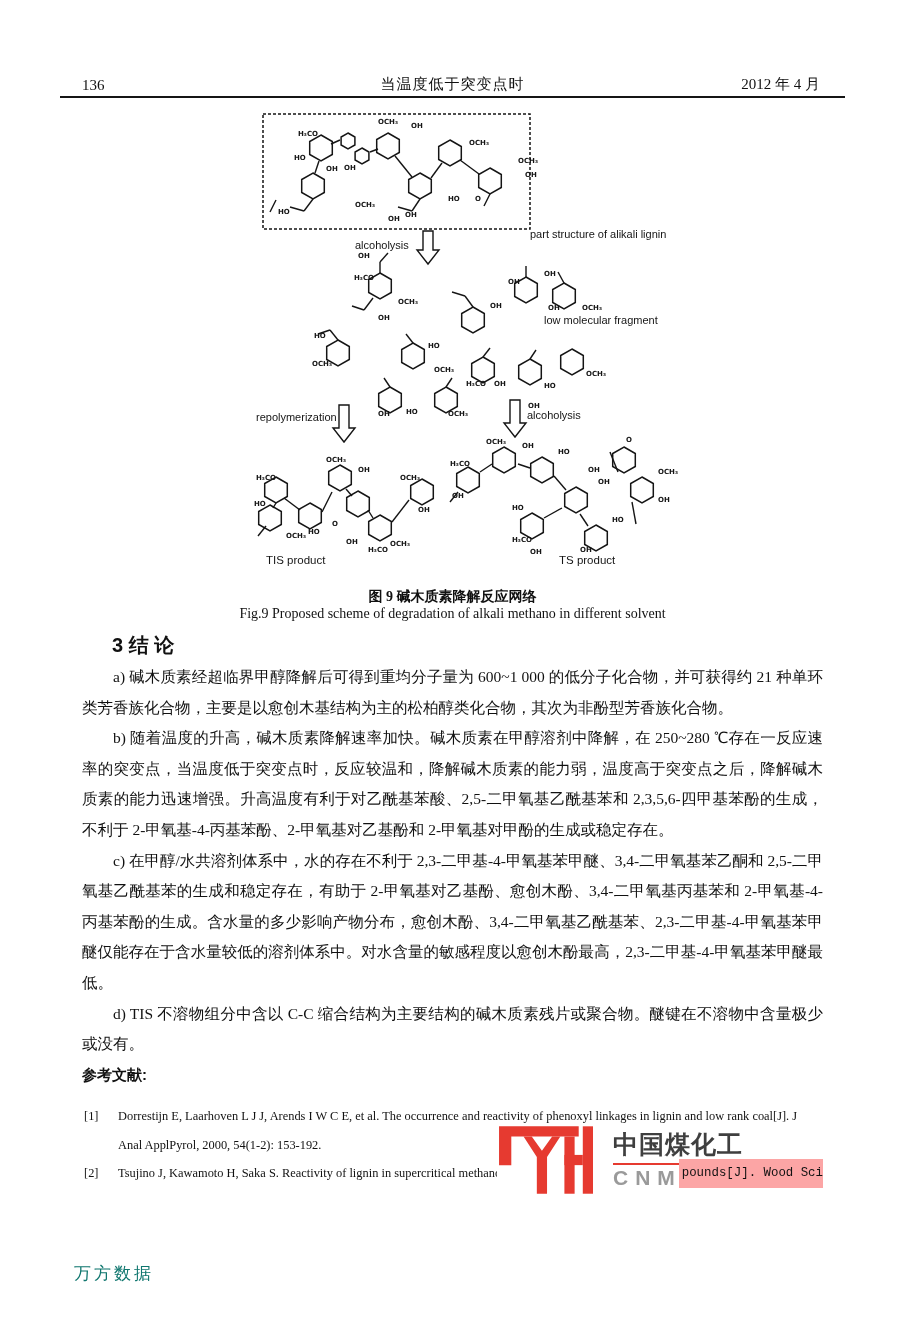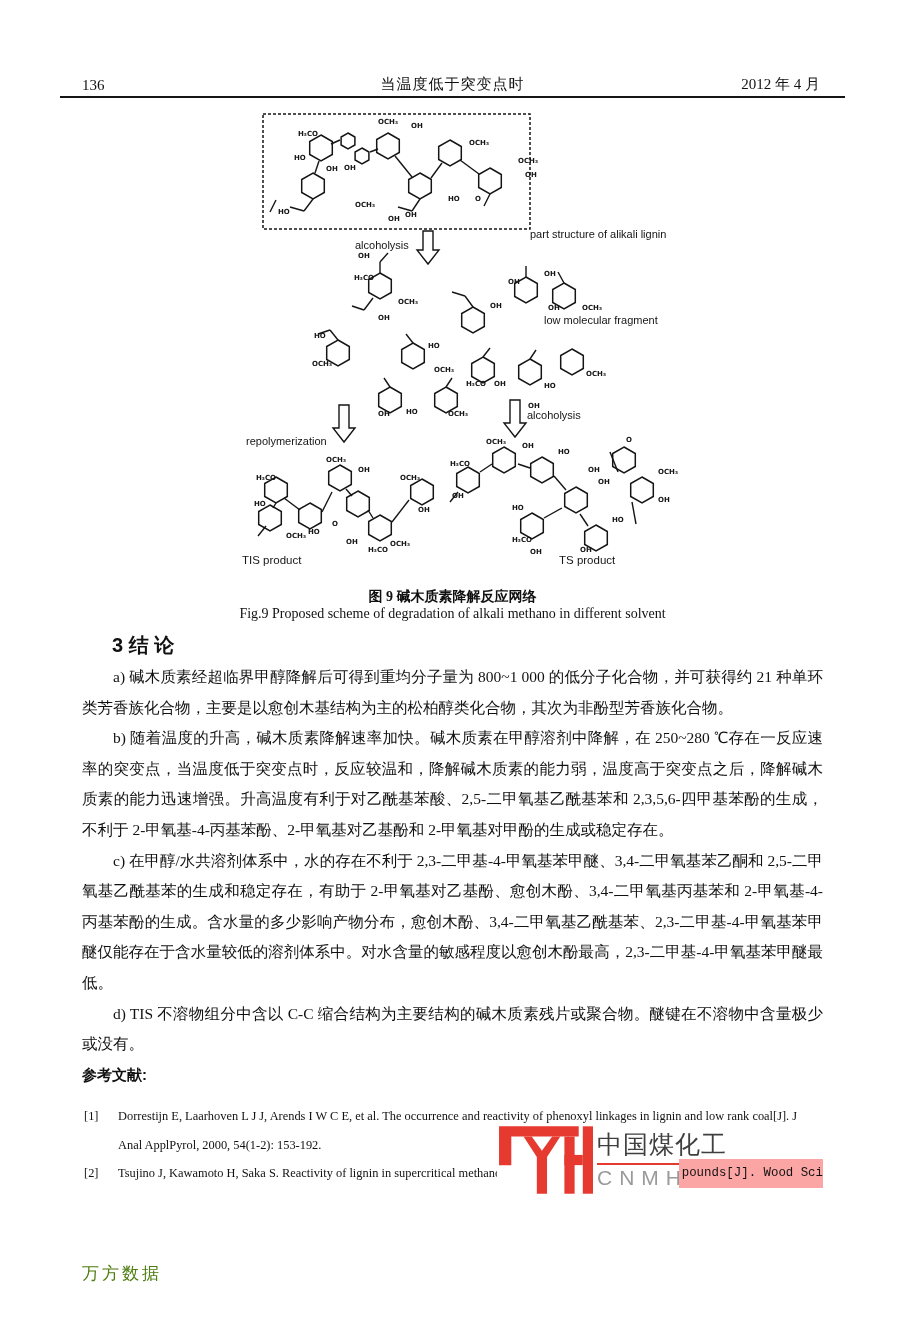--- a/index.html
+++ b/index.html
@@ -54,35 +54,35 @@
   .ref-item{display:flex;}
   .ref-num{width:34px;flex:0 0 34px;}
   .ref-text{flex:1;position:relative;}
   .ref-tail{position:absolute;right:0;top:0;background:#fca5a5;padding-left:3px;z-index:3;font-family:Liberation Mono, monospace;}
   
   .watermark{
     position:absolute;left:497px;top:1124px;width:218px;height:72px;
     background:#ffffff;z-index:2;display:flex;align-items:flex-start;
   }
   .wm-logo{flex:0 0 96px;height:70px;}
-  .wm-right{margin-left:4px;padding-top:4px;}
+  .wm-right{margin-left:20px;padding-top:4px;font-weight:bold;}
   .wm-title{
     font-family:"Liberation Sans", sans-serif;
     font-size:25px;color:#3f3f3f;letter-spacing:1px;white-space:nowrap;
   }
   .wm-divider{height:2px;background:#e63a30;width:112px;margin:2px 0 1px 0;}
   .wm-sub{
     font-family:"Liberation Sans", sans-serif;
     font-size:21px;color:#9a9a9a;letter-spacing:7px;white-space:nowrap;
   }
   
   .wanfang{
-    position:absolute;left:82px;top:1262px;
-    font-family:"Liberation Sans", sans-serif;
-    font-size:17px;color:#4d7c0f;letter-spacing:3px;
+    position:absolute;left:74px;top:1262px;
+    font-family:"Liberation Sans", sans-serif;
+    font-size:17px;color:#0f766e;letter-spacing:3px;
   }
 </style>
 </head>
 <body>
 
 <div class="page-header">
   <span class="pnum">136</span>
   <span class="journal">当温度低于突变点时</span>
   <span class="hdate">2012 年 4 月</span>
 </div>
@@ -233,32 +233,32 @@
         <text x="384" y="414" font-size="7" font-family="DejaVu Sans, sans-serif" font-weight="bold" fill="#151515">HO</text>
         <text x="430" y="366" font-size="7" font-family="DejaVu Sans, sans-serif" font-weight="bold" fill="#151515">OCH₃</text>
         <text x="430" y="394" font-size="7" font-family="DejaVu Sans, sans-serif" font-weight="bold" fill="#151515">OH</text>
         <text x="352" y="444" font-size="7" font-family="DejaVu Sans, sans-serif" font-weight="bold" fill="#151515">OH</text>
         <text x="398" y="334" font-size="7" font-family="DejaVu Sans, sans-serif" font-weight="bold" fill="#151515">O</text>
       </g>
   </svg>
   <span class="fig-label" style="left:302px;top:120px;">part structure of alikali lignin</span>
   <span class="fig-label" style="left:127px;top:131px;">alcoholysis</span>
   <span class="fig-label" style="left:316px;top:206px;">low molecular fragment</span>
-  <span class="fig-label" style="left:18px;top:303px;margin-top:24px;">repolymerization</span>
+  <span class="fig-label" style="left:28px;top:303px;">repolymerization</span>
   <span class="fig-label" style="left:299px;top:301px;">alcoholysis</span>
-  <span class="fig-label prod" style="left:14px;top:446px;">TIS product</span>
+  <span class="fig-label prod" style="left:38px;top:446px;">TIS product</span>
   <span class="fig-label prod" style="left:331px;top:446px;">TS product</span>
 </div>
 
 <div class="caption caption-zh" style="position:absolute;">图 9 碱木质素降解反应网络</div>
 <div class="caption caption-en" style="position:absolute;">Fig.9 Proposed scheme of degradation of alkali methano in different solvent</div>
 
 <div class="sec-heading">3 结 论</div>
 <div class="conclusion">
-  <p>a) 碱木质素经超临界甲醇降解后可得到重均分子量为 800~1 000 的低分子化合物，并可获得约 21 种单环类芳香族化合物，主要是以愈创木基结构为主的松柏醇类化合物，其次为非酚型芳香族化合物。</p>
+  <p>a) 碱木质素经超临界甲醇降解后可得到重均分子量为 600~1 000 的低分子化合物，并可获得约 21 种单环类芳香族化合物，主要是以愈创木基结构为主的松柏醇类化合物，其次为非酚型芳香族化合物。</p>
   <p>b) 随着温度的升高，碱木质素降解速率加快。碱木质素在甲醇溶剂中降解，在 250~280 ℃存在一反应速率的突变点，当温度低于突变点时，反应较温和，降解碱木质素的能力弱，温度高于突变点之后，降解碱木质素的能力迅速增强。升高温度有利于对乙酰基苯酸、2,5-二甲氧基乙酰基苯和 2,3,5,6-四甲基苯酚的生成，不利于 2-甲氧基-4-丙基苯酚、2-甲氧基对乙基酚和 2-甲氧基对甲酚的生成或稳定存在。</p>
   <p>c) 在甲醇/水共溶剂体系中，水的存在不利于 2,3-二甲基-4-甲氧基苯甲醚、3,4-二甲氧基苯乙酮和 2,5-二甲氧基乙酰基苯的生成和稳定存在，有助于 2-甲氧基对乙基酚、愈创木酚、3,4-二甲氧基丙基苯和 2-甲氧基-4-丙基苯酚的生成。含水量的多少影响产物分布，愈创木酚、3,4-二甲氧基乙酰基苯、2,3-二甲基-4-甲氧基苯甲醚仅能存在于含水量较低的溶剂体系中。对水含量的敏感程度以愈创木酚最高，2,3-二甲基-4-甲氧基苯甲醚最低。</p>
   <p>d) TIS 不溶物组分中含以 C-C 缩合结构为主要结构的碱木质素残片或聚合物。醚键在不溶物中含量极少或没有。</p>
 </div>
 
 <div class="ref-heading">参考文献:</div>
 <div class="references">
   <div class="ref-item">
     <div class="ref-num">[1]</div>
     <div class="ref-text">Dorrestijn E, Laarhoven L J J, Arends I W C E, et al. The occurrence and reactivity of phenoxyl linkages in lignin and low rank coal[J]. J Anal ApplPyrol, 2000, 54(1-2): 153-192.</div>

